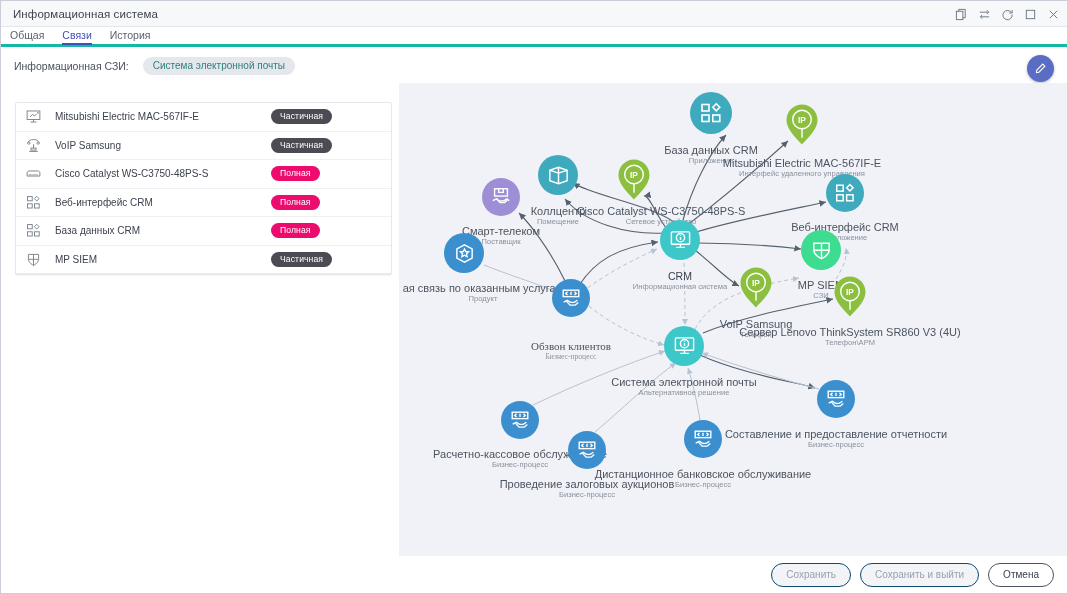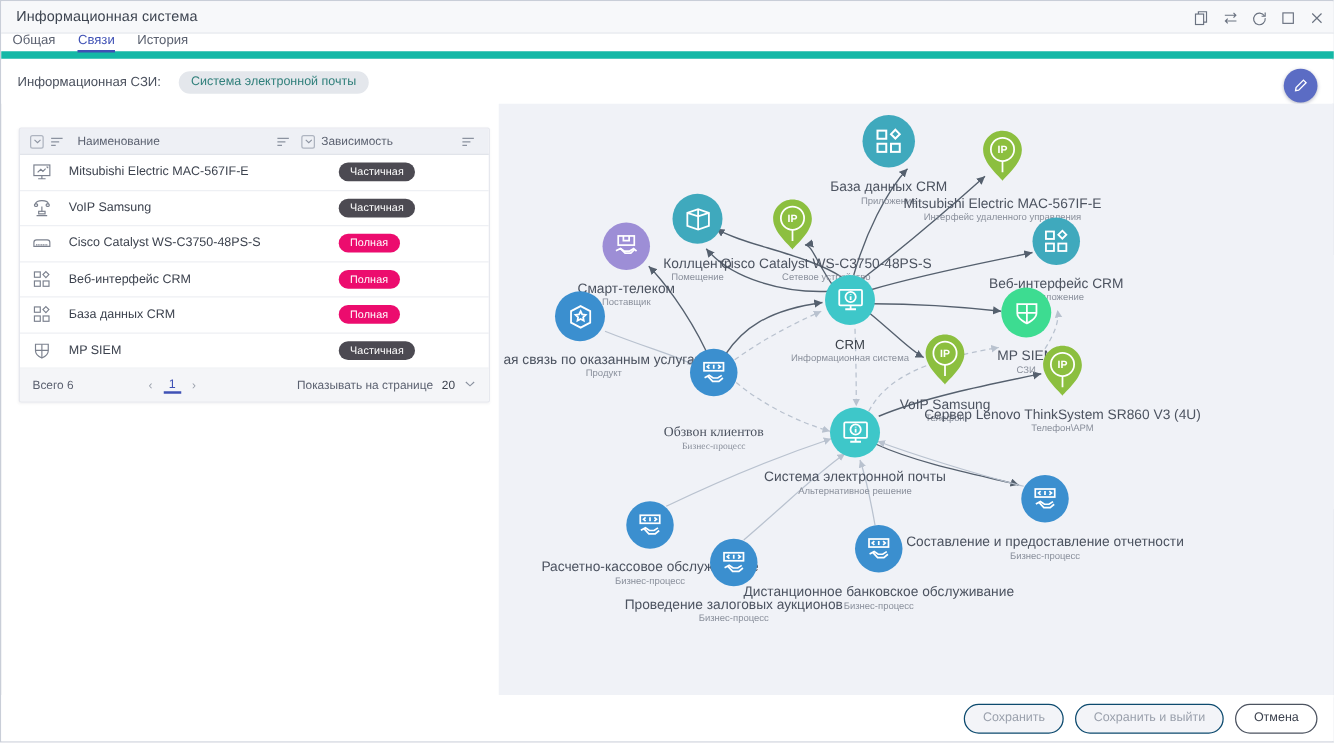--- a/index.html
+++ b/index.html
@@ -34,21 +34,21 @@
   .win-btns span {
     width: 13px; height: 13px; display: block;
     color: #6a7280;
   }
   .win-btns svg { display:block; }
 
   
   .tabs {
     position: absolute; left: 0; top: 26px; width: 1067px; height: 20px;
     display: flex; align-items: flex-end; gap: 0;
-    border-bottom: 6px solid #14b8a6;
+    border-bottom: 3px solid #14b8a6;
     background:#fff;
   }
   .tab {
     font-size: 10.5px; color: #5b6170; padding: 0 9px 3px 9px; cursor: pointer;
     position: relative; line-height: 12px;
   }
   .tab.active { color: #3f51b5; }
   .tab.active:after {
     content: ""; position: absolute; left: 9px; right: 9px; bottom: -1px;
     height: 1.6px; background: #3f51b5;
@@ -229,49 +229,20 @@
 
   <div class="fab">
     <span>
       <svg viewBox="0 0 16 16" width="13" height="13" fill="none" stroke="#fff" stroke-width="1.3" stroke-linecap="round">
         <path d="M10.8 2.6l2.6 2.6-7.3 7.3-3.1.5.5-3.1z"></path>
       </svg>
     </span>
   </div>
 
   <div class="table">
-    <div class="thead">
-      <div class="ic-box">
-        <svg viewBox="0 0 10 10" width="8" height="8" fill="none" stroke="currentColor" stroke-width="1.1">
-            <path d="M2 3.7L5 6.5 8 3.7"></path>
-          </svg>
-      </div>
-      <div class="ic-sort">
-        <svg viewBox="0 0 12 12" width="11" height="11" fill="none" stroke="currentColor" stroke-width="1.1">
-            <path d="M1 3h10M1 6h7M1 9h4"></path>
-          </svg>
-      </div>
-      <div class="th-name">Наименование</div>
-      <div class="ic-sort">
-        <svg viewBox="0 0 12 12" width="11" height="11" fill="none" stroke="currentColor" stroke-width="1.1">
-            <path d="M1 3h10M1 6h7M1 9h4"></path>
-          </svg>
-      </div>
-      <div class="ic-box">
-        <svg viewBox="0 0 10 10" width="8" height="8" fill="none" stroke="currentColor" stroke-width="1.1">
-            <path d="M2 3.7L5 6.5 8 3.7"></path>
-          </svg>
-      </div>
-      <div class="th-dep">Зависимость</div>
-      <div class="ic-sort th-sort-right">
-        <svg viewBox="0 0 12 12" width="11" height="11" fill="none" stroke="currentColor" stroke-width="1.1">
-            <path d="M1 3h10M1 6h7M1 9h4"></path>
-          </svg>
-      </div>
-    </div>
 
     <div class="trow">
       <div class="r-icon">
         <svg viewBox="0 0 20 20" width="17" height="17" fill="none" stroke="currentColor" stroke-width="1.1">
           <rect x="2.5" y="3.5" width="15" height="10"></rect>
             <path d="M10 13.5v3M6.5 16.5h7"></path>
           <path d="M6 10.5l3-3 2 2 2.5-2.5"></path>
             <path d="M14.2 5.4h1.3v1.3"></path>
         </svg>
       </div>
@@ -347,37 +318,20 @@
           <path d="M4 4h12v6c0 4-6 7-6 7s-6-3-6-7z"></path>
             <path d="M10 4v13M4 9.8h12"></path>
         </svg>
       </div>
       <div class="r-name">MP SIEM</div>
       <div class="r-dep">
         <span class="badge partial">Частичная</span>
       </div>
     </div>
 
-    <div class="tfoot">
-      <div class="total">Всего 6</div>
-      <div class="pager">
-        <span>‹</span>
-        <span class="pg">1</span>
-        <span>›</span>
-      </div>
-      <div class="perpage">
-        <span>Показывать на странице</span>
-        <span class="num">20</span>
-        <span class="caret">
-          <svg viewBox="0 0 12 12" width="10" height="10" fill="none" stroke="currentColor" stroke-width="1.1">
-              <path d="M2 4.3L6 8 10 4.3"></path>
-            </svg>
-        </span>
-      </div>
-    </div>
   </div>
 
   <div class="graph">
     <svg width="669" height="475">
       <defs>
         <marker id="ah" markerWidth="7" markerHeight="7" refX="6" refY="3" orient="auto">
           <path d="M0,0 L6,3 L0,6 z" fill="#55606e"></path>
         </marker>
         <marker id="ahl" markerWidth="7" markerHeight="7" refX="6" refY="3" orient="auto">
           <path d="M0,0 L6,3 L0,6 z" fill="#b9c2cf"></path>

